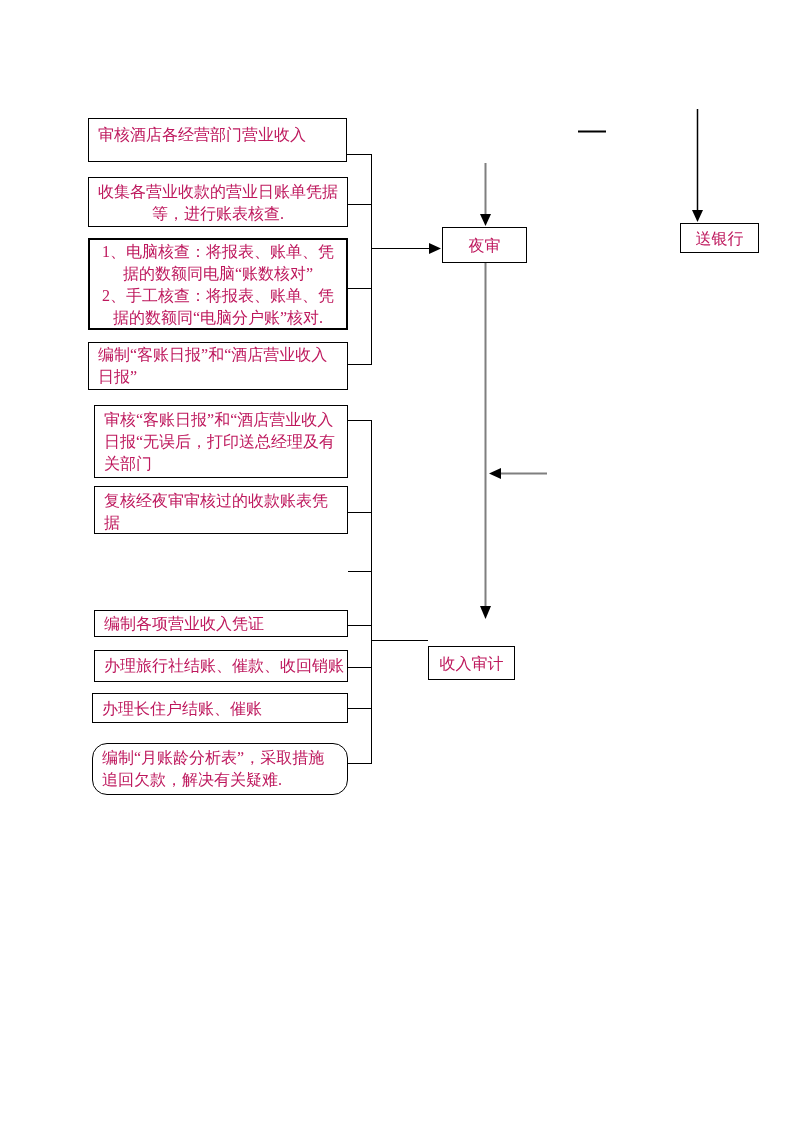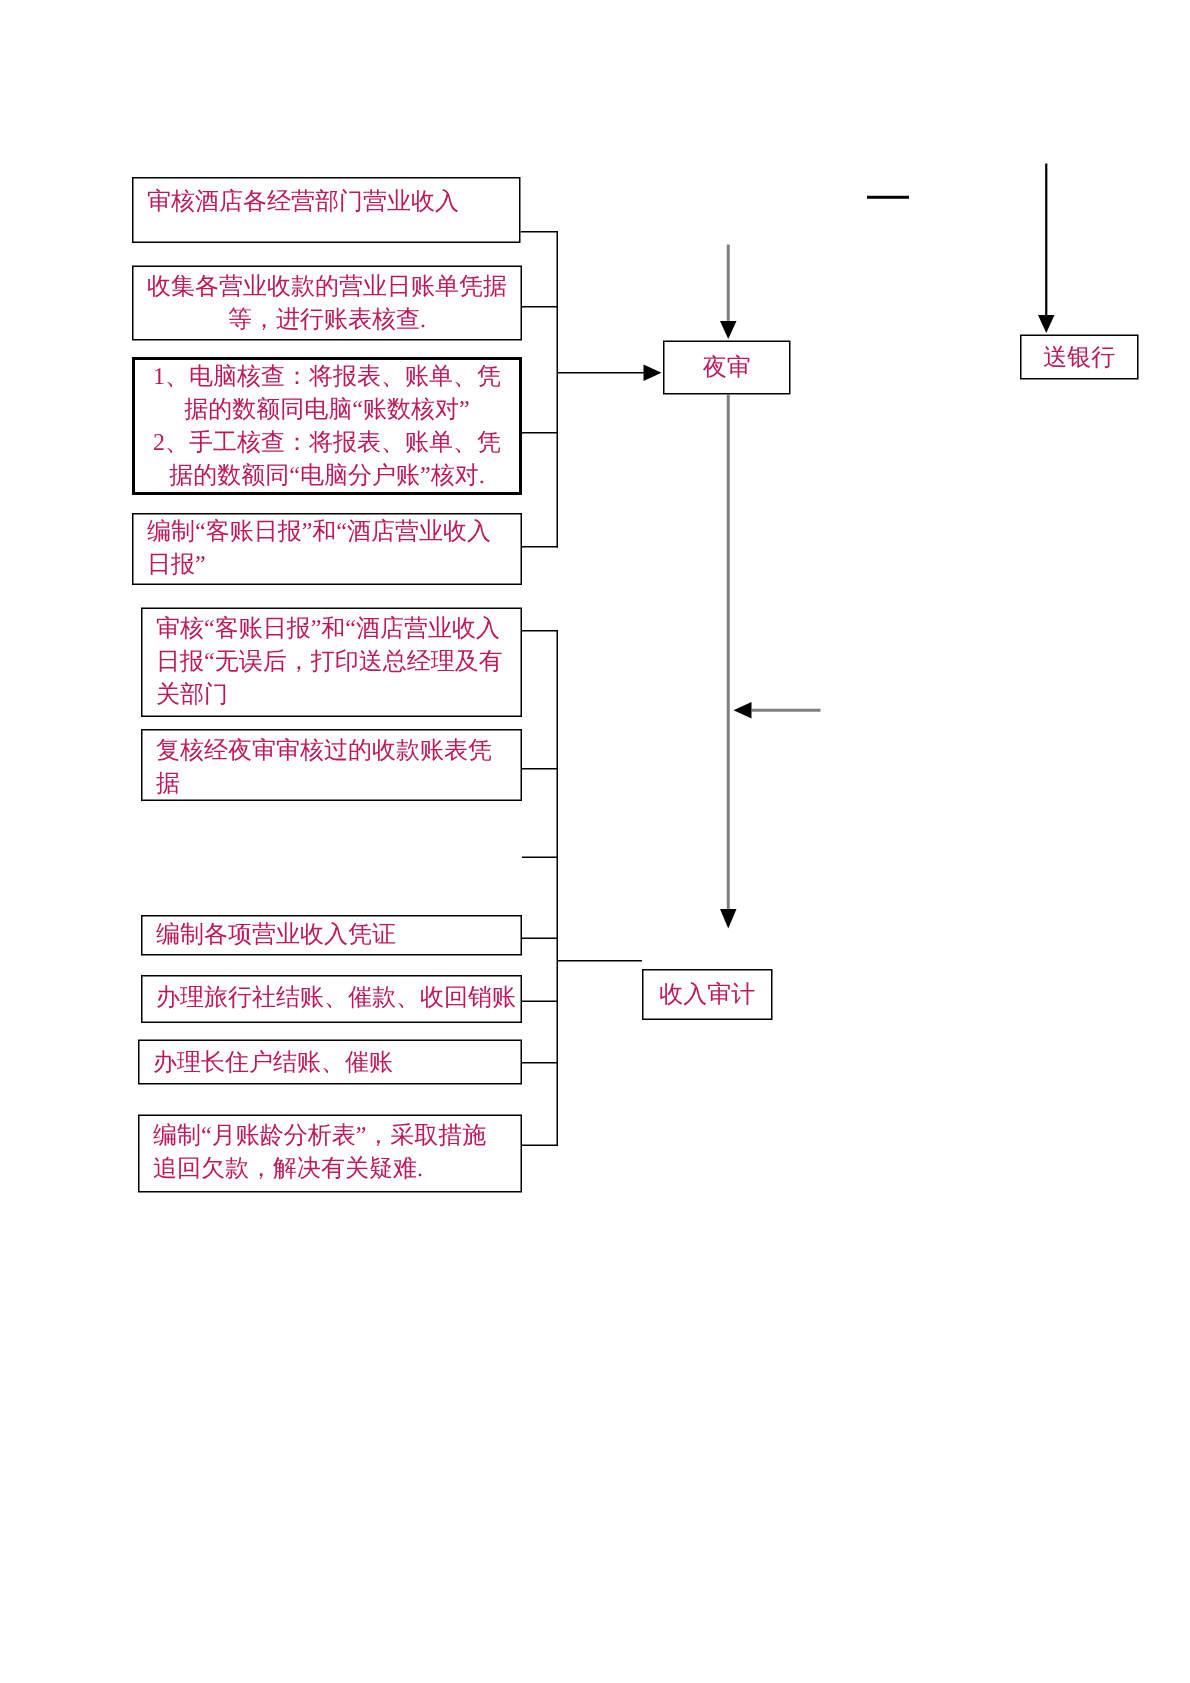--- a/index.html
+++ b/index.html
@@ -93,21 +93,21 @@
 
   <div class="lb" style="left:94px;top:486px;width:254px;height:48px;">复核经夜审审核过的收款账表凭据</div>
 
 
   <div class="lb nowrap" style="left:94px;top:610px;width:254px;height:27px;padding-top:2px;">编制各项营业收入凭证</div>
 
   <div class="lb nowrap" style="left:94px;top:650px;width:254px;height:32px;padding-top:4px;">办理旅行社结账、催款、收回销账</div>
 
   <div class="lb nowrap" style="left:92px;top:693px;width:256px;height:30px;padding-top:4px;">办理长住户结账、催账</div>
 
-  <div class="lb" style="left:92px;top:743px;width:256px;height:52px;">编制“月账龄分析表”，采取措施追回欠款，解决有关疑难.</div>
+  <div class="lb" style="left:92px;top:743px;width:256px;height:52px;border-radius:15px;">编制“月账龄分析表”，采取措施追回欠款，解决有关疑难.</div>
 
   <div class="node" style="left:442px;top:227px;width:85px;height:36px;">
     <span>夜审</span>
   </div>
 
   <div class="node" style="left:680px;top:223px;width:79px;height:30px;">
     <span>送银行</span>
   </div>
 
 

